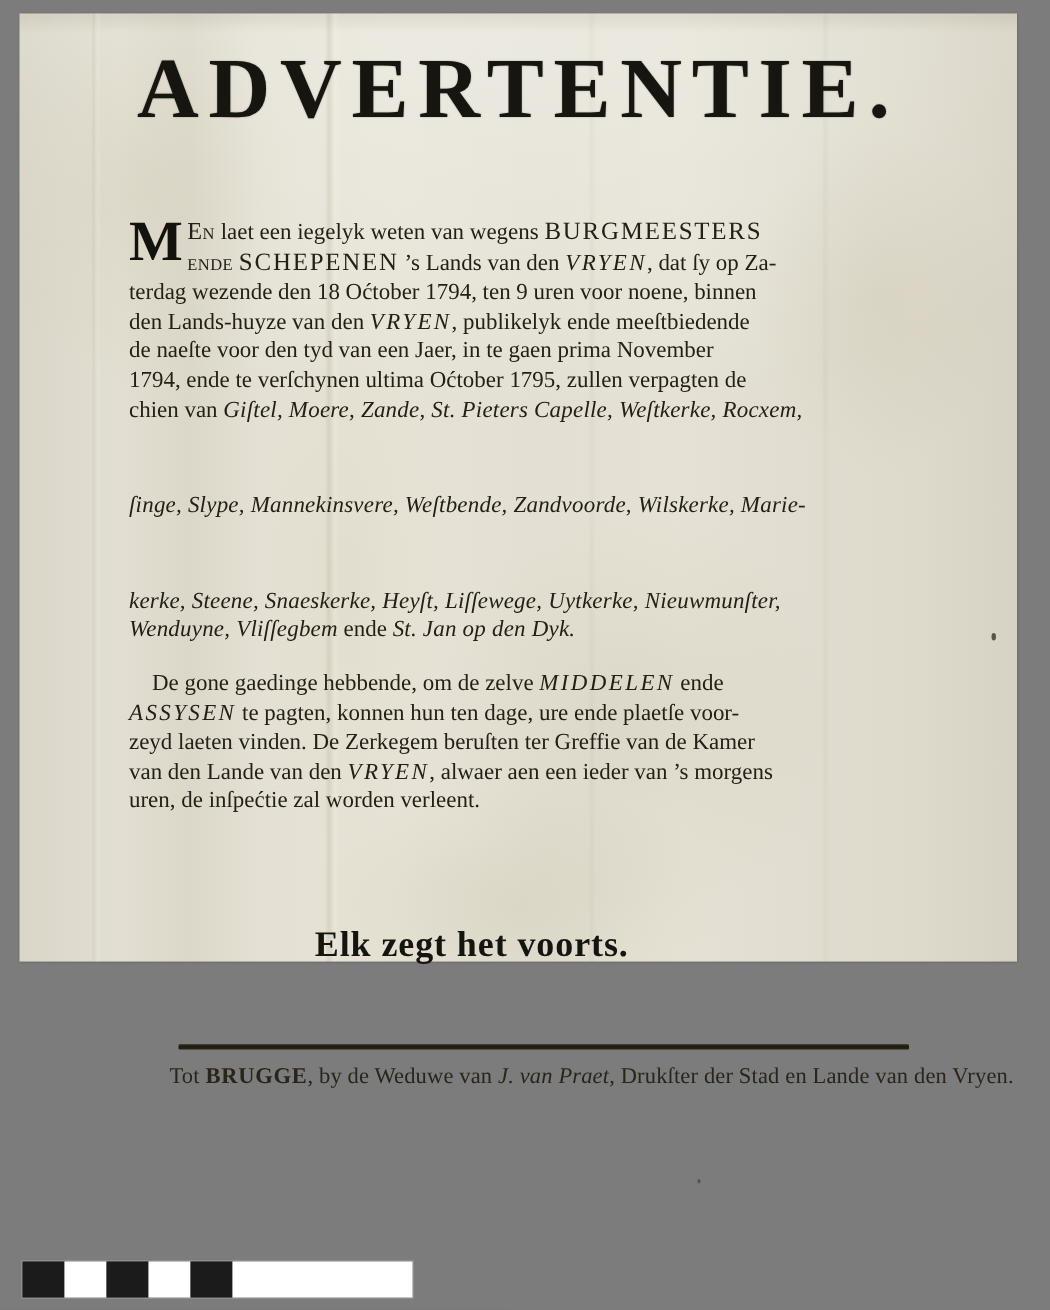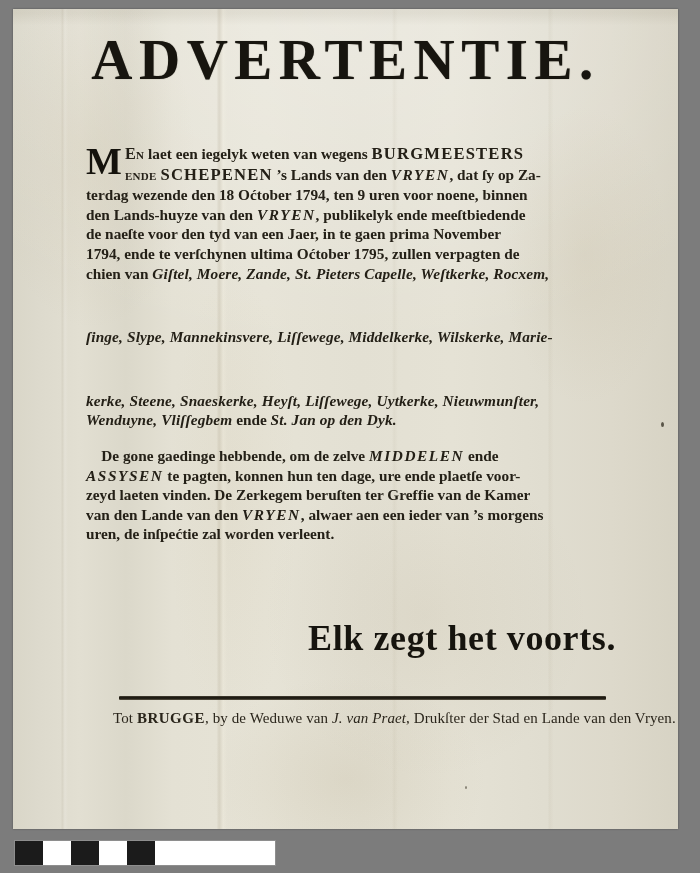--- a/index.html
+++ b/index.html
@@ -15,21 +15,21 @@
     overflow: hidden;
     font-family: "Liberation Serif", serif;
   }
 
   
   #sheet {
     position: absolute;
     left: 13px;
     top: 9px;
     width: 665px;
-    height: 820px;
+    height: 632px;
     background:
       radial-gradient(ellipse 120% 70% at 50% 0%, rgba(255,255,255,.30), rgba(255,255,255,0) 60%),
       linear-gradient(90deg,
         #d9d6c8 0%, #dddacd 4%, #e2dfd2 10%,
         #dbd8ca 17%, #e4e1d4 24%, #e6e3d6 38%,
         #e3e0d3 52%, #e5e2d5 66%, #e0ddd0 80%,
         #ddd9cb 90%, #d7d3c4 100%);
     box-shadow: 0 0 2px rgba(0,0,0,.35);
   }
   
@@ -88,21 +88,21 @@
     color: #241f16;
   }
 
   .para {
     font-size: 15.3px;
     line-height: 19.6px;
     text-align: justify;
     text-justify: inter-word;
     color: #242017;
   }
-  .para .ln { display: block; white-space: nowrap; font-weight: bold; }
+  .para .ln { display: block; white-space: nowrap; }
 
   #block1 { top: 135px; }
   #block2 { top: 437px; }
 
   
   .dropcap {
     float: left;
     font-size: 38px;
     line-height: 31px;
     font-weight: 700;
@@ -129,22 +129,22 @@
     letter-spacing: .15px;
     margin-top: 44px;
   }
   .indent { padding-left: 26px; }
 
   
   #cta {
     position: absolute;
     left: 0; right: 62px;
     top: 608px;
-    text-align: right;
-    font-size: 36px;
+    text-align: center;
+    font-size: 24px;
     font-weight: 700;
     letter-spacing: .6px;
     color: #16140e;
     font-family: "Liberation Serif", serif;
   }
 
   
   #rule {
     position: absolute;
     left: 106px;
@@ -201,21 +201,21 @@
 
       <div class="column para" id="block1">
         <span class="dropcap">M</span>
         <span class="ln"><span class="smallcaps">E</span><span class="smallcaps">n</span> laet een iegelyk weten van wegens <span class="capsbig">BURGMEESTERS</span></span>
         <span class="ln indent"><span class="smallcaps">ende</span> <span class="capsbig">SCHEPENEN</span> ’s Lands van den <span class="italcaps">VRYEN</span>, dat ſy op Za-</span>
         <span class="ln">terdag wezende den 18 Oćtober 1794, ten 9 uren voor noene, binnen</span>
         <span class="ln">den Lands-huyze van den <span class="italcaps">VRYEN</span>, publikelyk ende meeſtbiedende</span>
         <span class="ln">de naeſte voor den tyd van een Jaer, in te gaen prima November</span>
         <span class="ln">1794, ende te verſchynen ultima Oćtober 1795, zullen verpagten de</span>
         <span class="ln">chien van <span class="places">Giſtel, Moere, Zande, St. Pieters Capelle, Weſtkerke, Rocxem,</span></span>
-        <span class="ln places">ſinge, Slype, Mannekinsvere, Liſſewege, Middelkerke, Wilskerke, Marie-</span>
+        <span class="ln places">ſinge, Slype, Mannekinsvere, Weſtbende, Zandvoorde, Wilskerke, Marie-</span>
         <span class="ln places">kerke, Steene, Snaeskerke, Heyſt, Liſſewege, Uytkerke, Nieuwmunſter,</span>
         <span class="ln"><span class="places">Wenduyne, Vliſſegbem</span> ende <span class="places">St. Jan op den Dyk.</span></span>
       </div>
 
       <div class="column para" id="block2">
         <span class="ln">&nbsp;&nbsp;&nbsp;&nbsp;De gone gaedinge hebbende, om de zelve <span class="italcaps">MIDDELEN</span> ende</span>
         <span class="ln"><span class="italcaps">ASSYSEN</span> te pagten, konnen hun ten dage, ure ende plaetſe voor-</span>
         <span class="ln">zeyd laeten vinden. De Zerkegem beruſten ter Greffie van de Kamer</span>
         <span class="ln">van den Lande van den <span class="italcaps">VRYEN</span>, alwaer aen een ieder van ’s morgens</span>
         <span class="ln">uren, de inſpećtie zal worden verleent.</span>

